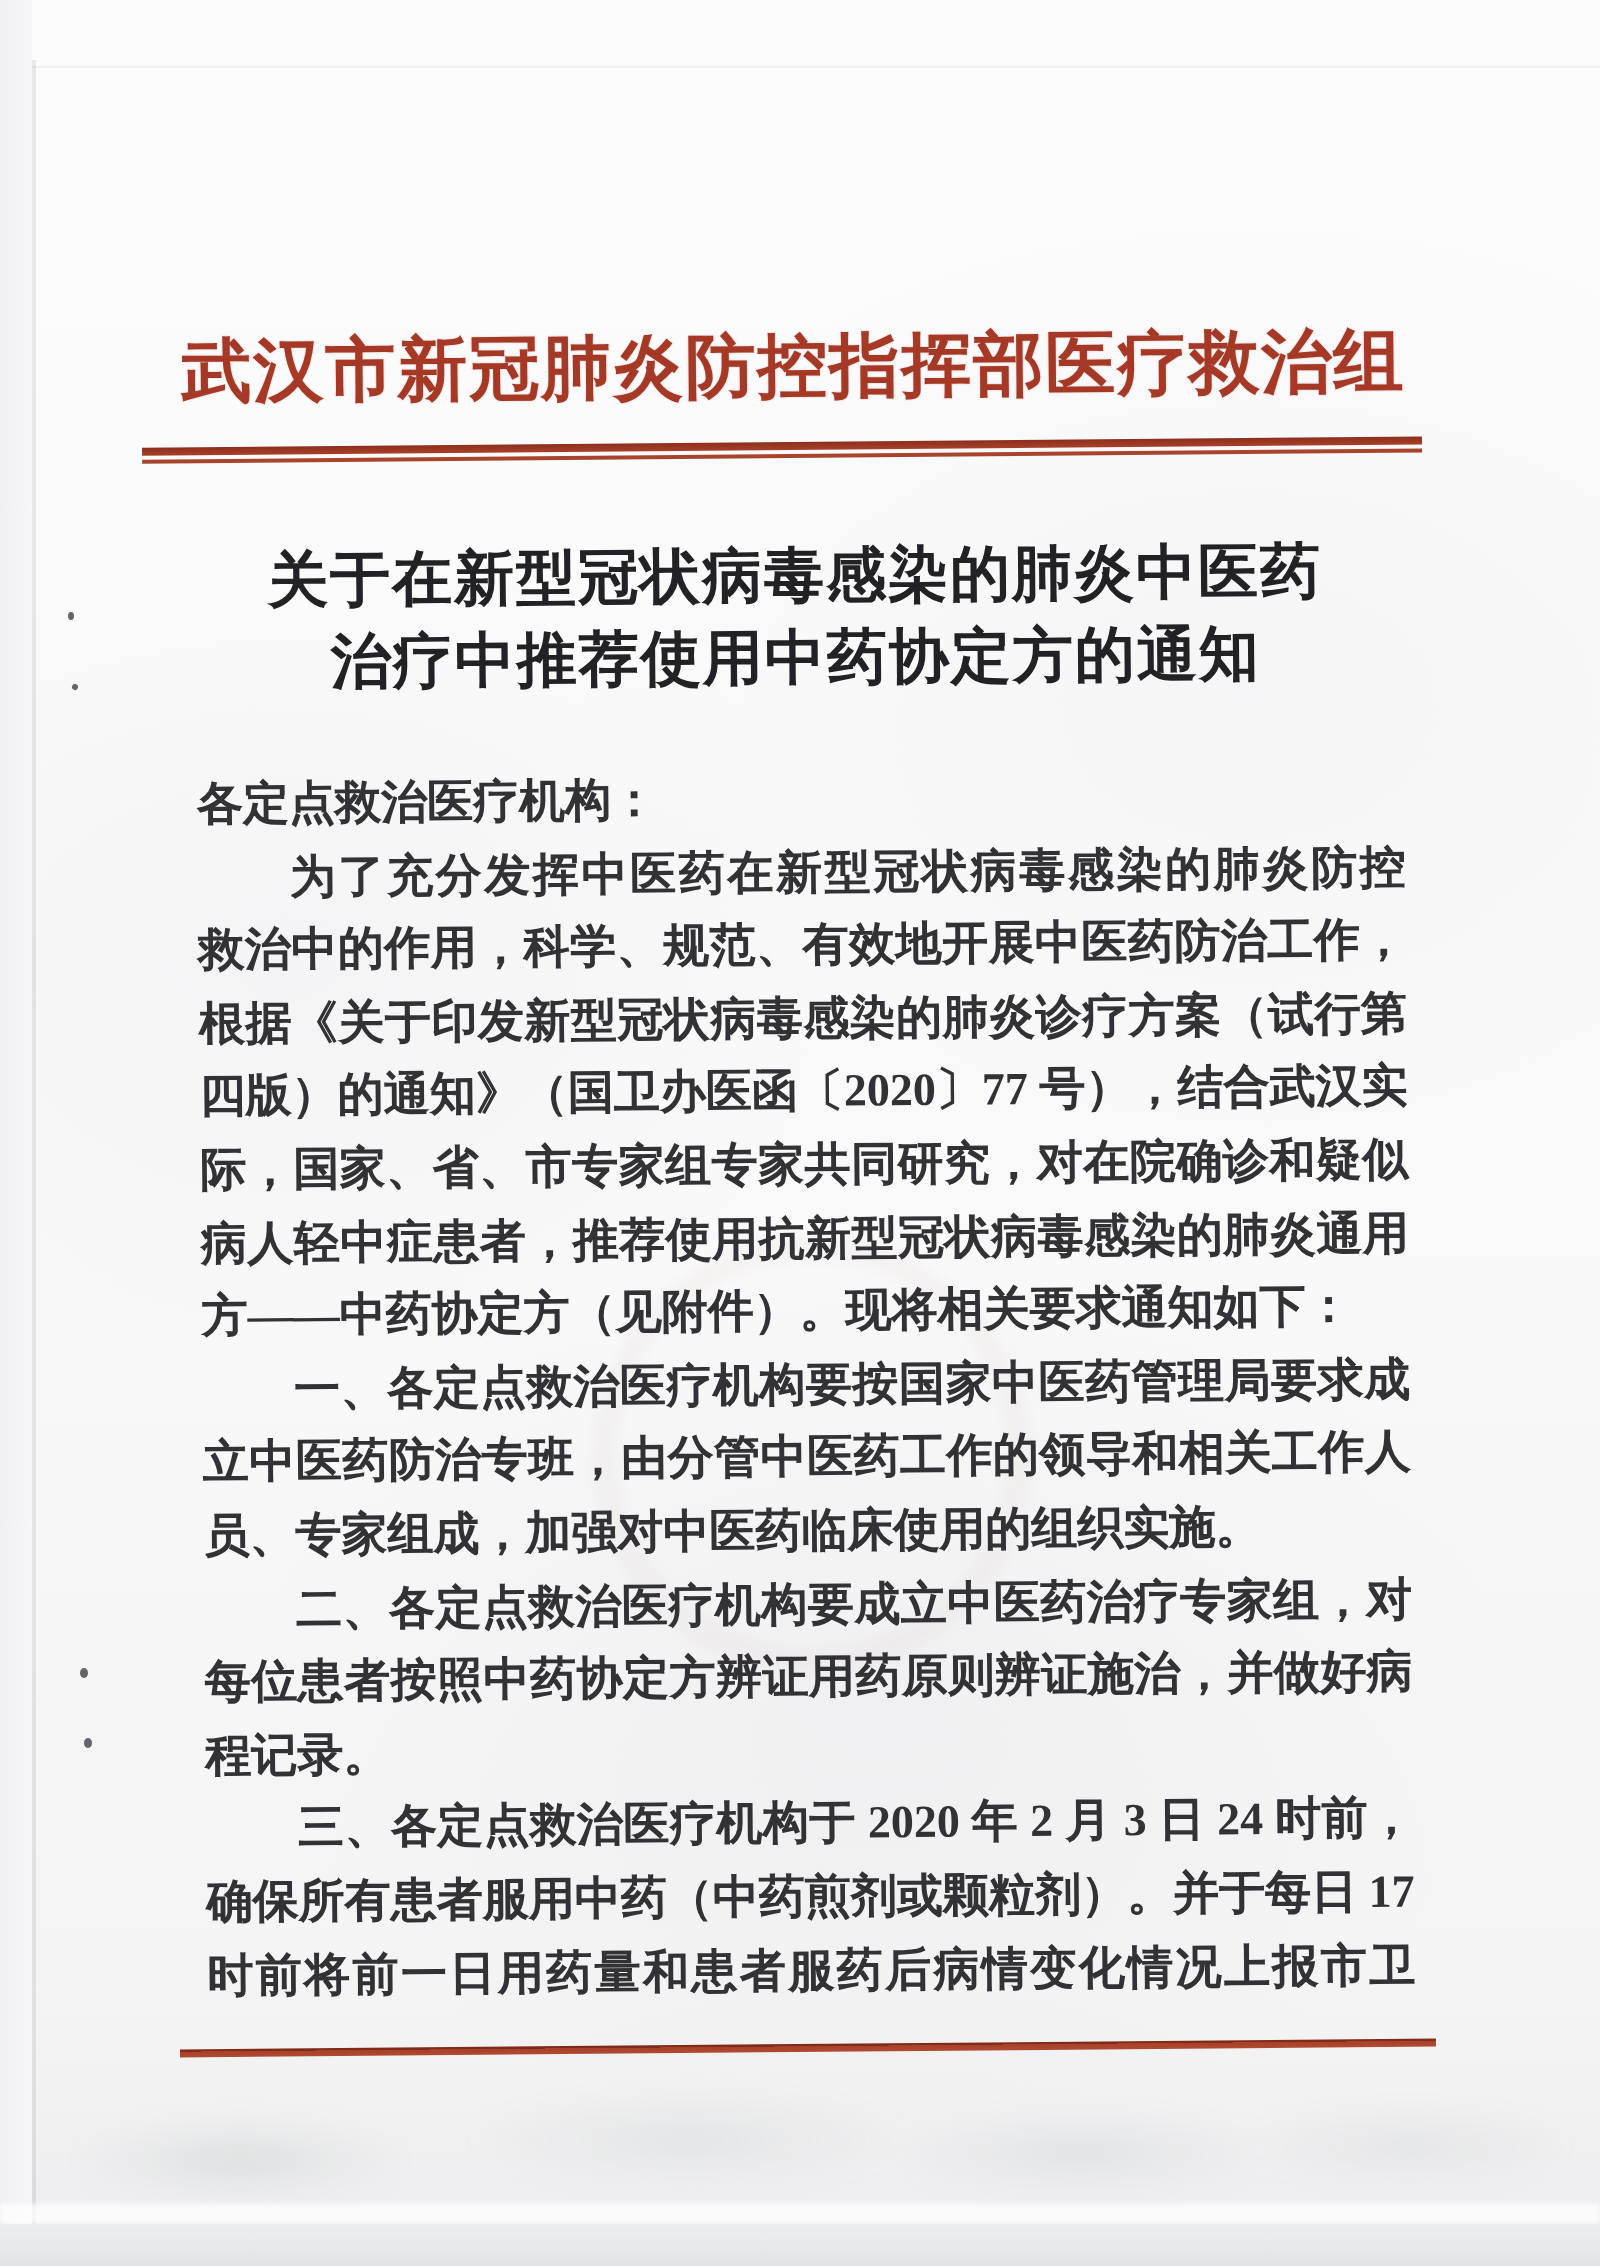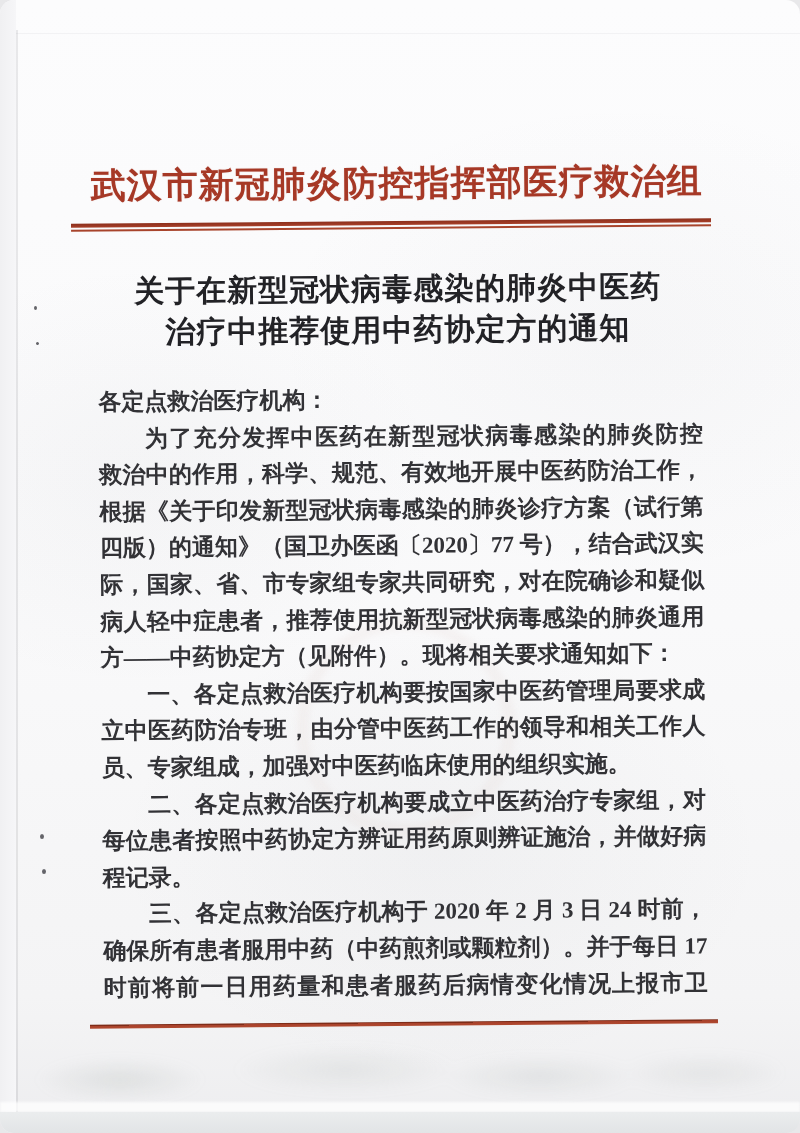--- a/index.html
+++ b/index.html
@@ -4,21 +4,20 @@
 <style>
   html,body{margin:0;padding:0;background:#e8e8ea;}
   .photo{
     position:relative;width:800px;height:1133px;overflow:hidden;
     background:
       radial-gradient(420px 300px at 18% 42%, rgba(130,135,145,0.05), transparent 70%),
       radial-gradient(500px 340px at 78% 30%, rgba(130,135,145,0.045), transparent 70%),
       radial-gradient(460px 320px at 55% 75%, rgba(125,130,140,0.05), transparent 70%),
       linear-gradient(to bottom,#fcfcfd 0%,#f9f9fa 55%,#f4f4f5 88%,#ededef 100%);
     font-family:"Liberation Serif","DejaVu Serif",serif;
-    border-radius:14px;
   }
   .paper-left-strip{position:absolute;left:0;top:0;width:16px;height:100%;
     background:linear-gradient(to right,#f0f0f2,#f6f6f8);}
   .paper-edge-v{position:absolute;left:16px;top:30px;width:2px;height:1103px;background:rgba(60,60,70,0.10);}
   .paper-edge-h{position:absolute;left:16px;top:33px;width:784px;height:1px;background:rgba(60,60,70,0.05);}
   .content{position:absolute;left:0;top:0;width:100%;height:100%;transform:rotate(-0.5deg);}
 
   .letterhead{
     position:absolute;left:0;top:160px;width:100%;text-align:center;
     font-size:35px;font-weight:700;letter-spacing:1px;color:#a63826;

